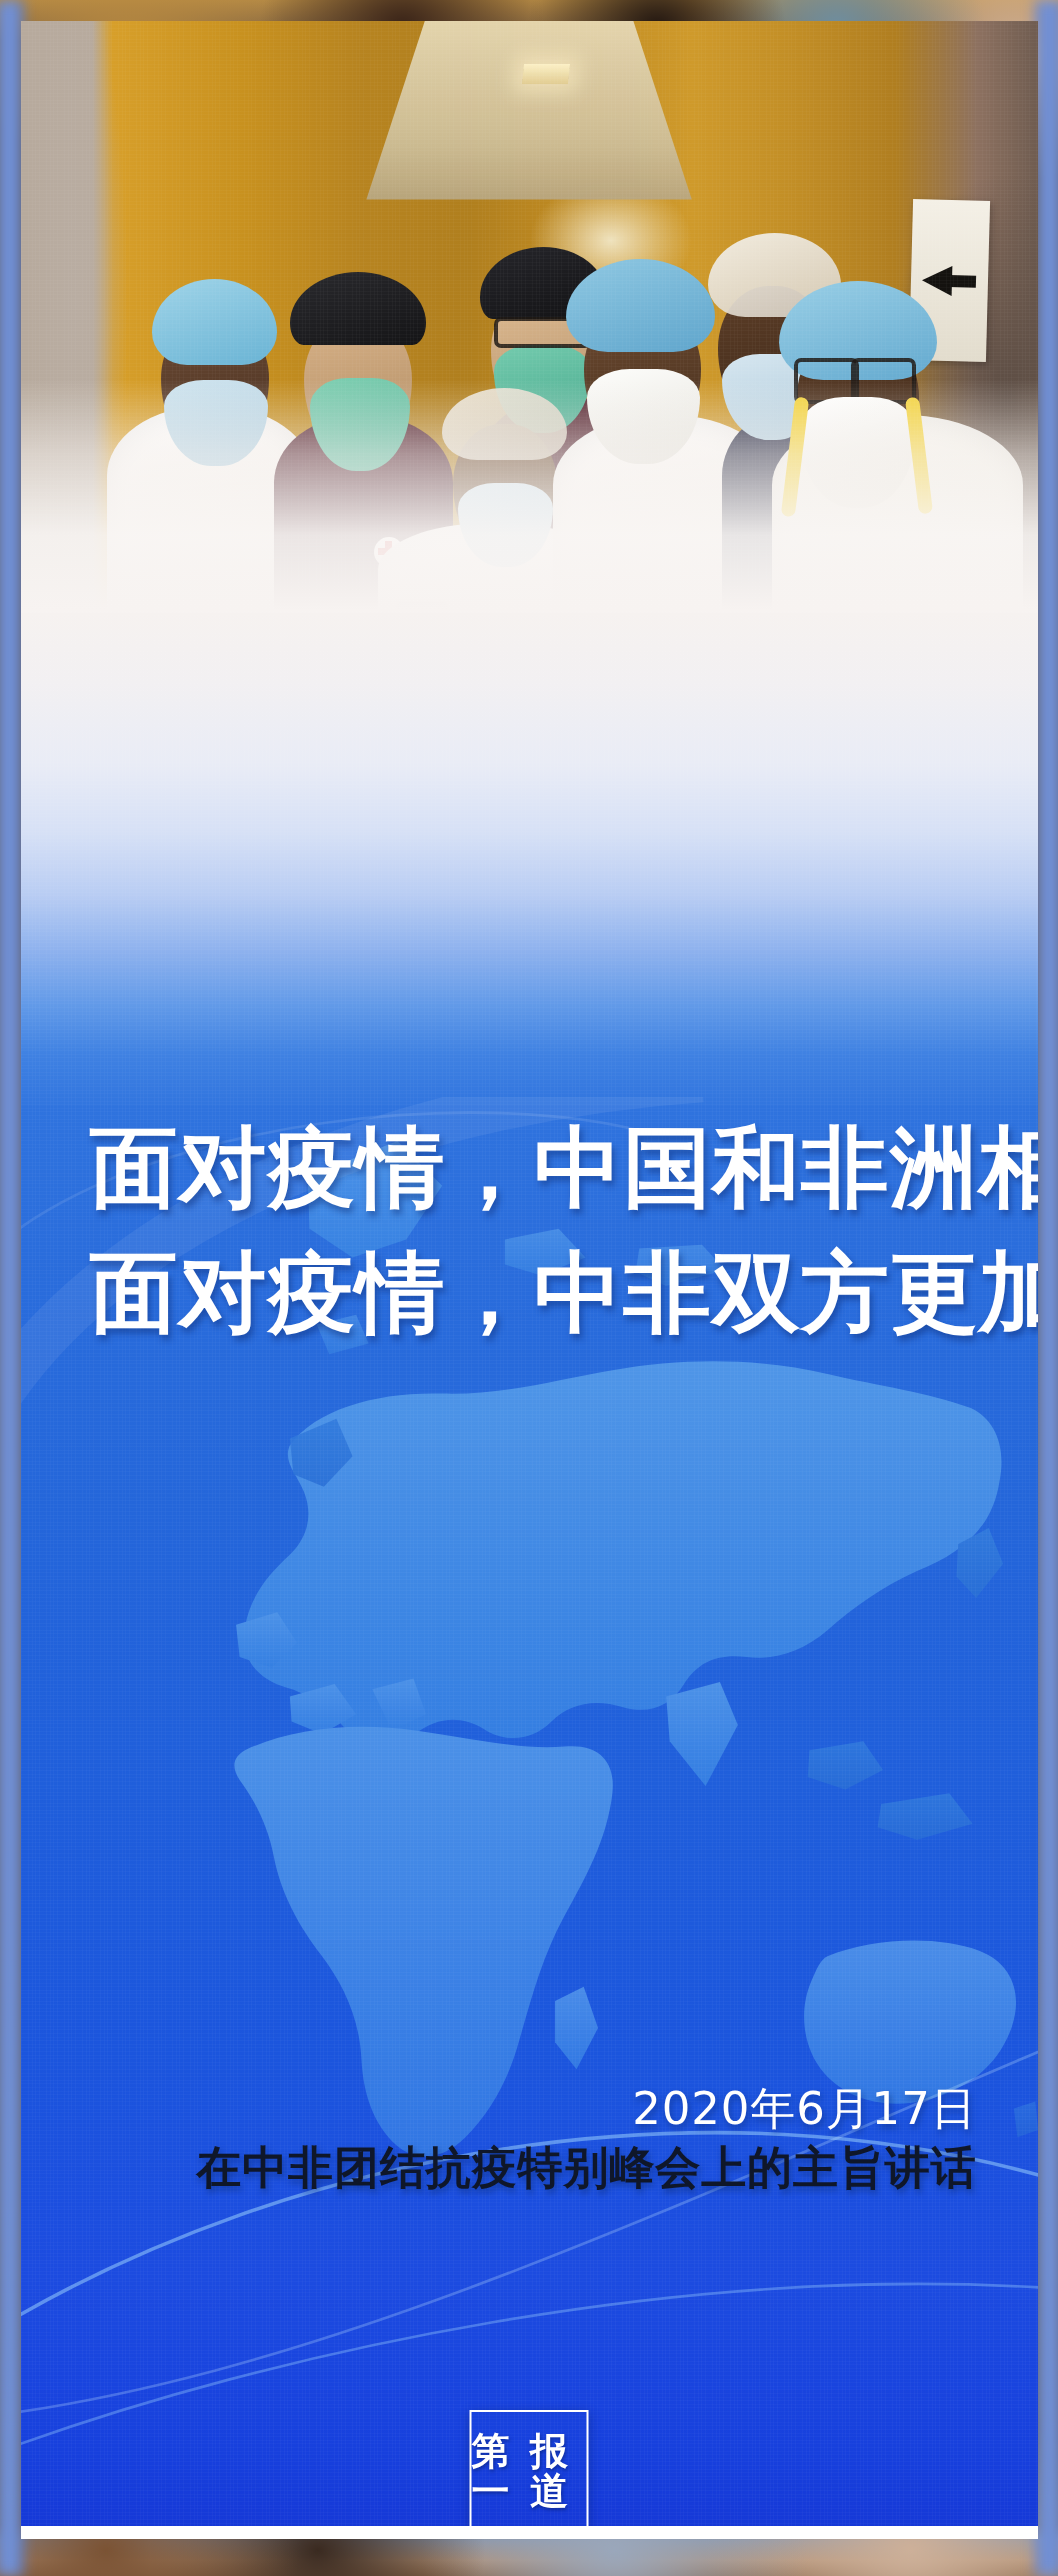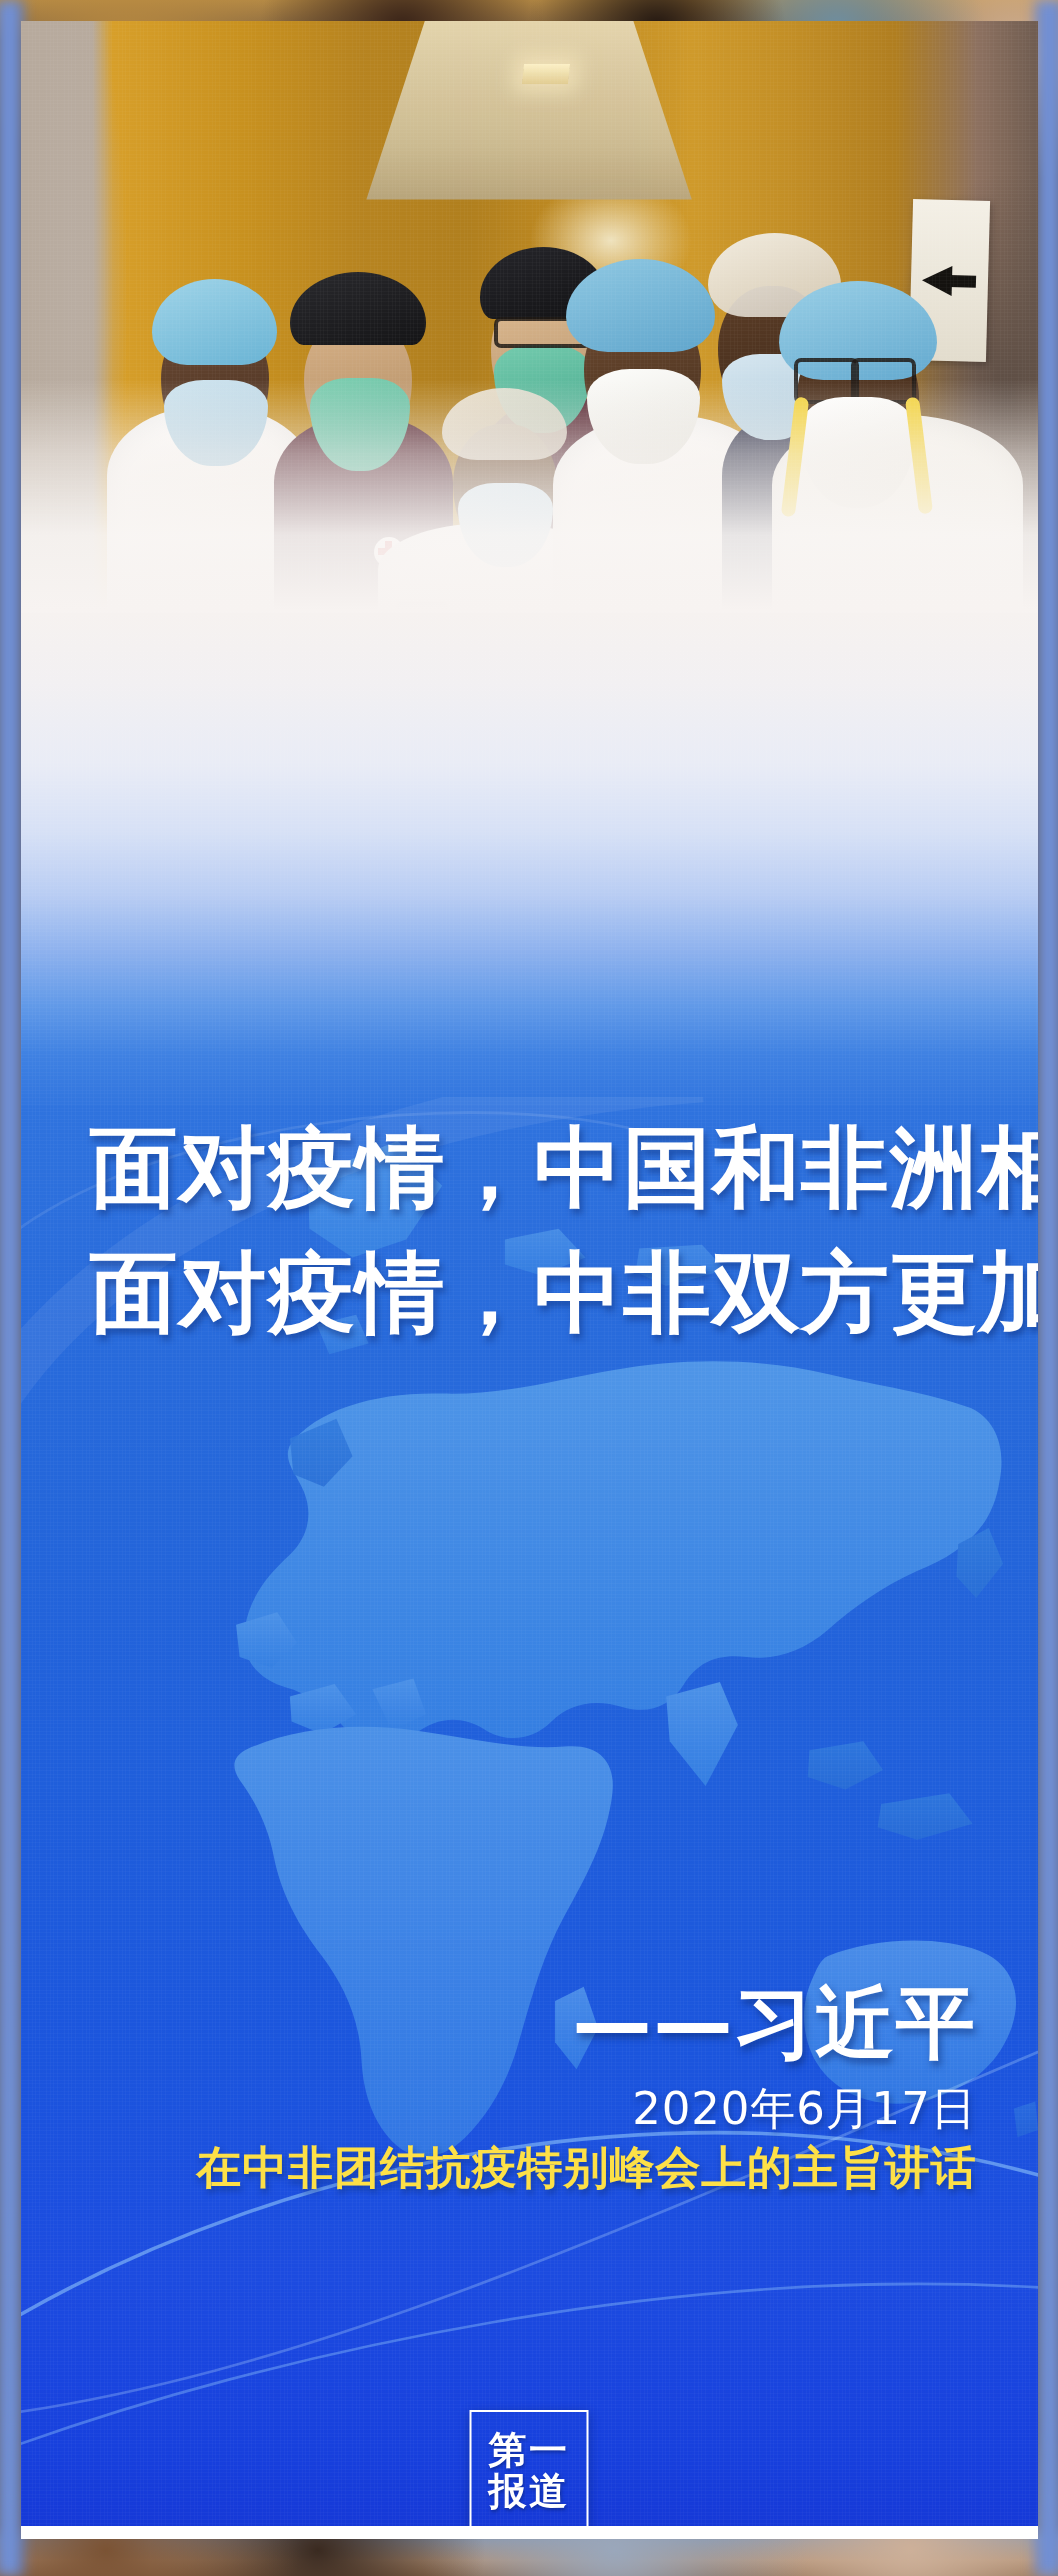--- a/index.html
+++ b/index.html
@@ -221,33 +221,33 @@
     white-space:nowrap;
   }
   .sig-date{
     position:absolute;right:61px;top:2058px;
     color:#fff;font-size:45px;font-weight:normal;letter-spacing:0.9px;
     text-shadow:1.8px 3.6px 6.3px rgba(10,40,110,.5);
     white-space:nowrap;
   }
   .sig-occ{
     position:absolute;right:61px;top:2117px;
-    color:#fde047;font-size:45px;font-weight:bold;letter-spacing:0.9px;
+    color:#0f172a;font-size:45px;font-weight:bold;letter-spacing:0.9px;
     text-shadow:1.8px 3.6px 6.3px rgba(10,40,110,.5);
     white-space:nowrap;
   }
 
   
   .logo{
     position:absolute;left:50%;transform:translateX(-50%);
     top:2389px;
     width:115px;height:118px;
     border:2.7px solid #fff;
     box-shadow:0 2.7px 10.8px rgba(5,25,90,.45);
-    display:flex;flex-direction:column;
+    display:flex;flex-direction:row;
     align-items:center;justify-content:center;
     gap:1.8px;
   }
   .logo span{
     color:#fff;font-size:38px;font-weight:bold;
     line-height:1.05;letter-spacing:2.7px;
     font-family:"DejaVu Serif","Liberation Serif",serif;
     text-shadow:0.9px 1.8px 3.6px rgba(5,25,90,.5);
   }
 
@@ -434,21 +434,20 @@
       </svg>
     </div>
 
     <div class="texture"></div>
 
     <div class="quote">
       <span class="ln">面对疫情，中国和非洲相互</span>
       <span class="ln">面对疫情，中非双方更加团</span>
     </div>
 
-    <div class="signature">——习近平</div>
     <div class="sig-date">2020年6月17日</div>
     <div class="sig-occ">在中非团结抗疫特别峰会上的主旨讲话</div>
 
     <div class="logo">
       <span>第一</span>
       <span>报道</span>
     </div>
 
   </div>
 

